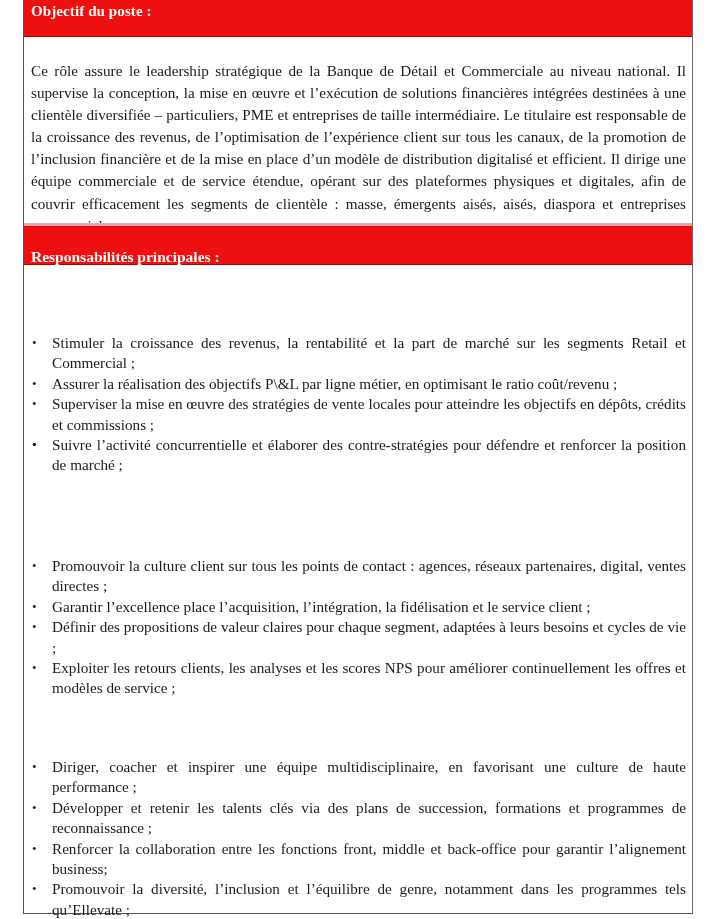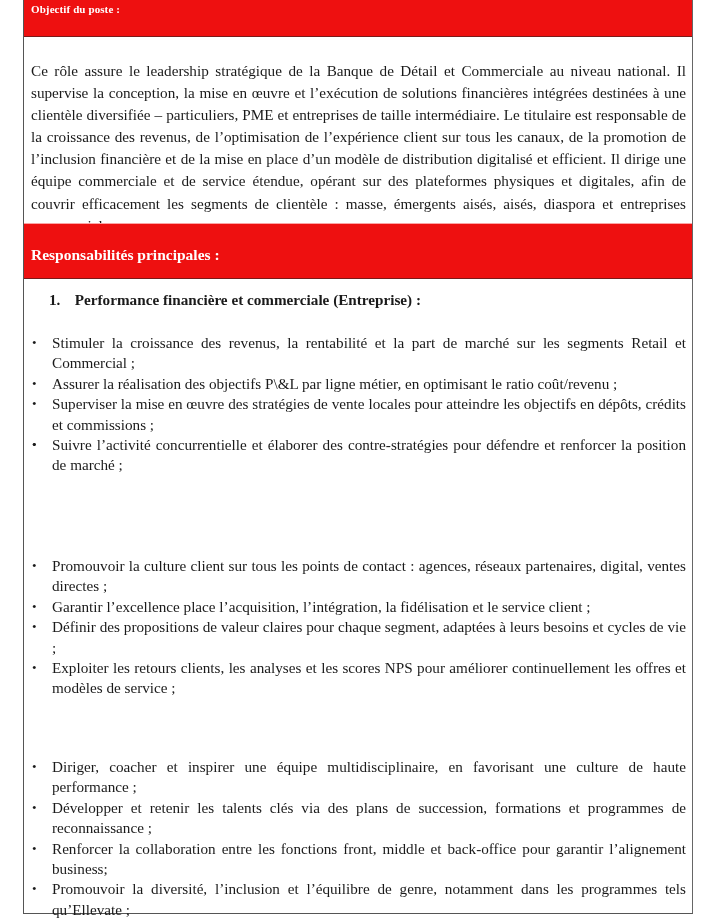--- a/index.html
+++ b/index.html
@@ -9,22 +9,22 @@
     position: absolute; left: 23px; top: 0; width: 670px; height: 914px;
     border-left: 1px solid #555; border-right: 1px solid #666; border-bottom: 1px solid #555;
     box-sizing: border-box;
   }
   .band {
     position: absolute; left: 0; right: 0; background: #ee1010;
     border-bottom: 1px solid #7a1a1a; color: #fff; font-weight: bold;
     box-sizing: border-box;
   }
   .band.top { top: 0; height: 37px; }
-  .band.top span { position: absolute; left: 7px; top: 3px; font-size: 11px; letter-spacing: 0.1px; }
-  .band.mid { top: 223px; height: 56px; border-top: 1px solid #fca5a5; text-align: center; }
+  .band.top span { position: absolute; left: 7px; top: 3px; font-size: 15px; letter-spacing: 0.1px; }
+  .band.mid { top: 223px; height: 42px; border-top: 3px solid #fca5a5; text-align: center; }
   .band.mid span { position: absolute; left: 7px; top: 22px; font-size: 15.5px; }
   .intro {
     position: absolute; left: 7px; right: 6px; top: 60px;
     font-size: 15.2px; line-height: 22.1px; text-align: justify;
   }
   .sec-title {
     position: absolute; left: 25px; font-weight: bold; font-size: 15.2px;
   }
   .sec-title .num { display: inline-block; width: 22px; }
   ul.items { position: absolute; left: 0; right: 6px; margin: 0; padding: 0; list-style: none;
@@ -40,24 +40,20 @@
   <div class="band top">
     <span>Objectif du poste :</span>
   </div>
 
   <div class="intro">Ce rôle assure le leadership stratégique de la Banque de Détail et Commerciale au niveau national. Il supervise la conception, la mise en œuvre et l’exécution de solutions financières intégrées destinées à une clientèle diversifiée – particuliers, PME et entreprises de taille intermédiaire. Le titulaire est responsable de la croissance des revenus, de l’optimisation de l’expérience client sur tous les canaux, de la promotion de l’inclusion financière et de la mise en place d’un modèle de distribution digitalisé et efficient. Il dirige une équipe commerciale et de service étendue, opérant sur des plateformes physiques et digitales, afin de couvrir efficacement les segments de clientèle : masse, émergents aisés, aisés, diaspora et entreprises commerciales.</div>
 
   <div class="band mid">
     <span>Responsabilités principales :</span>
   </div>
 
-  <div class="sec-title" style="top:291px;">
-    <span class="num">1.</span>
-    <span>Performance financière et commerciale (Entreprise) :</span>
-  </div>
   <ul class="items" style="top:333px;">
     <li><span class="bullet">•</span><span>Stimuler la croissance des revenus, la rentabilité et la part de marché sur les segments Retail et Commercial ;</span></li>
     <li><span class="bullet">•</span><span>Assurer la réalisation des objectifs P\&amp;L par ligne métier, en optimisant le ratio coût/revenu ;</span></li>
     <li><span class="bullet">•</span><span>Superviser la mise en œuvre des stratégies de vente locales pour atteindre les objectifs en dépôts, crédits et commissions ;</span></li>
     <li><span class="bullet">•</span></li>
     <li><span class="bullet">•</span><span>Suivre l’activité concurrentielle et élaborer des contre-stratégies pour défendre et renforcer la position de marché ;</span></li>
   </ul>
 
   <ul class="items" style="top:556px;">
     <li><span class="bullet">•</span><span>Promouvoir la culture client sur tous les points de contact : agences, réseaux partenaires, digital, ventes directes ;</span></li>

